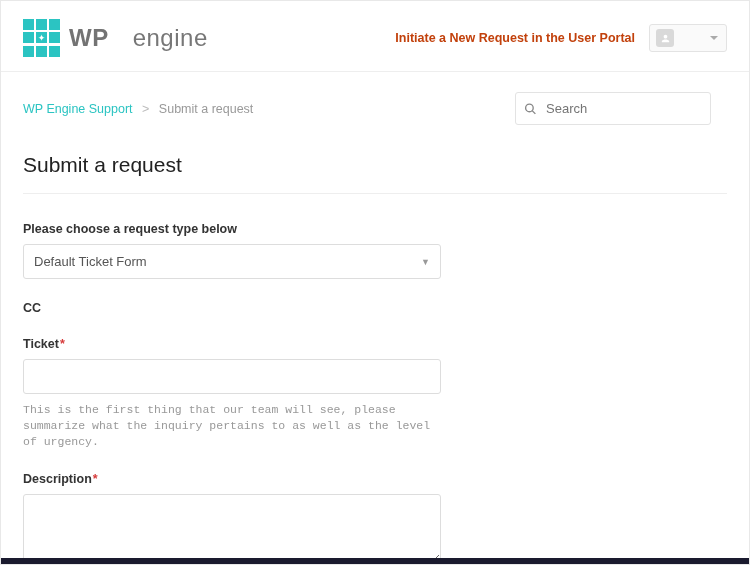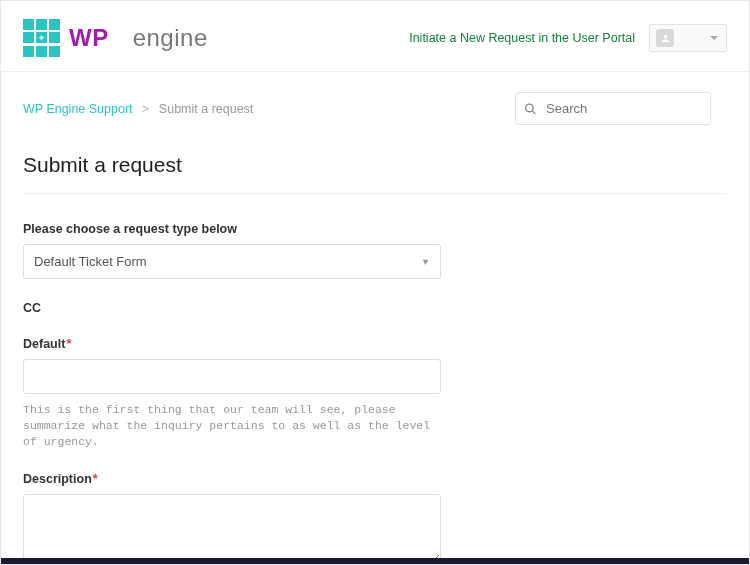--- a/index.html
+++ b/index.html
@@ -49,36 +49,37 @@
       color: #fff;
       font-size: 9px;
       line-height: 1;
     }
     .logo-text {
       font-size: 24px;
       letter-spacing: 0.5px;
     }
     .logo-text .wp {
       font-weight: 700;
-      color: #a21caf;
+      color: #737373;
     }
     .logo-text .engine {
       font-weight: 300;
       color: #777;
       margin-left: 24px;
     }
     .header-right {
       display: flex;
       align-items: center;
       gap: 14px;
     }
     .portal-link {
-      color: #15803d;
+      color: #c2410c;
       font-size: 12.5px;
       text-decoration: none;
+      font-weight: bold;
     }
     .user-dropdown {
       display: flex;
       align-items: center;
       gap: 36px;
       border: 1px solid #e3e3e3;
       border-radius: 3px;
       padding: 4px 8px 4px 6px;
       background: #fafafa;
       cursor: pointer;
@@ -268,21 +269,21 @@
         <span class="caret">▼</span>
       </div>
     </div>
 
     <div class="field">
       <label class="field-label">CC</label>
     </div>
 
     <div class="field">
       <label class="field-label">
-        <span>Default</span><span class="req">*</span>
+        <span>Ticket</span><span class="req">*</span>
       </label>
       <input class="text-input" type="text" style="">
       <div class="field-hint">This is the first thing that our team will see, please summarize what the inquiry pertains to as well as the level of urgency.</div>
     </div>
 
     <div class="field">
       <label class="field-label">
         <span>Description</span><span class="req">*</span>
       </label>
       <textarea class="textarea" style=""></textarea>

